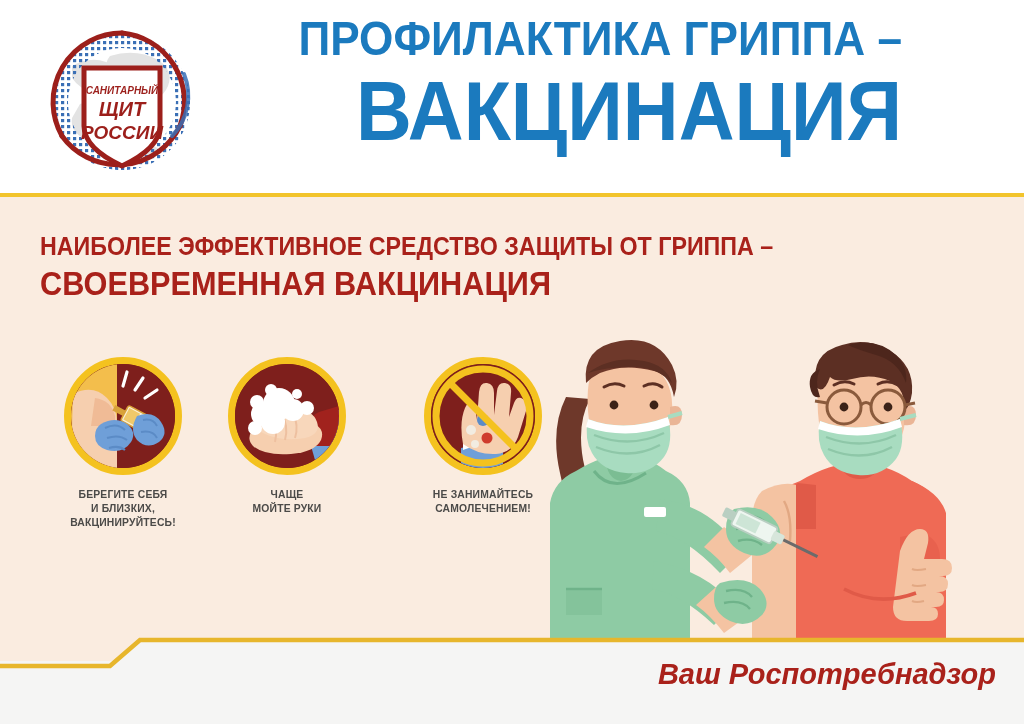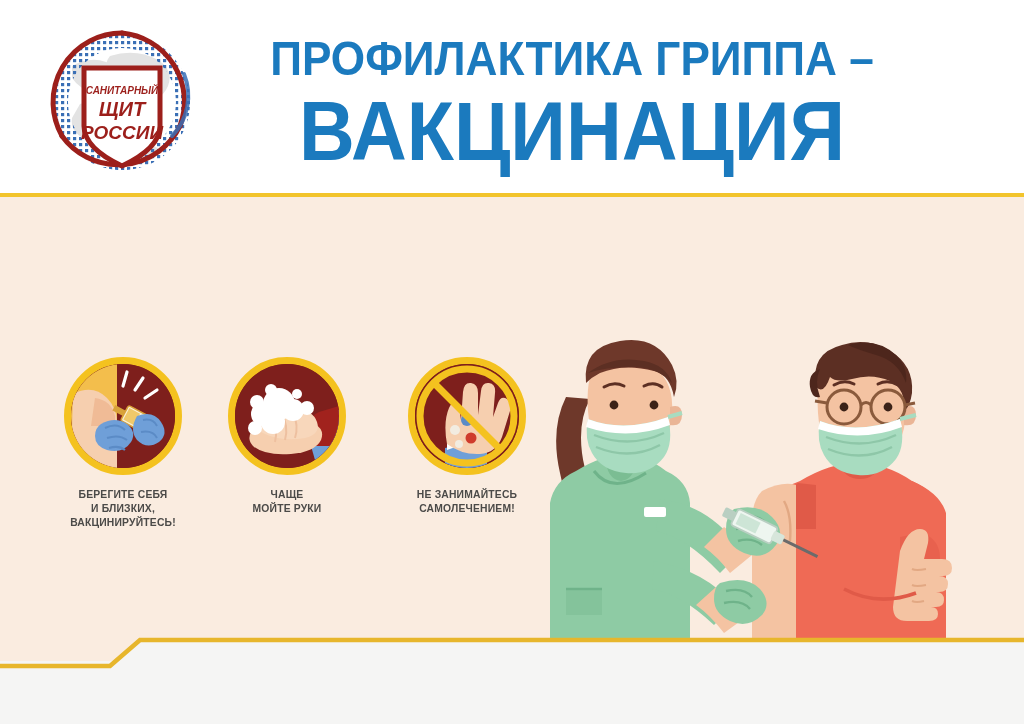--- a/index.html
+++ b/index.html
@@ -33,24 +33,23 @@
     height: 4px;
     background: #f2c42c;
   }
   .logo {
     position: absolute;
     left: 36px; top: 22px;
     width: 172px; height: 160px; font-style: italic;
   }
   .title-block {
     position: absolute;
-    left: 250px; top: 12px;
+    left: 258px; top: 12px;
     width: 700px;
-    text-align: center;
-    margin-top: 20px;
+    text-align: right;
   }
   .title-line1 {
     color: #1b7abe;
     font-size: 48px;
     font-weight: bold;
     letter-spacing: 0px;
     line-height: 54px;
     transform: scaleX(0.92);
     transform-origin: left center;
     white-space: nowrap;
@@ -107,21 +106,21 @@
     height: 180px;
   }
   .icon-card {
     position: absolute;
     top: 0;
     width: 170px;
     text-align: center;
   }
   .icon-card.c0 { left: 0px; }
   .icon-card.c1 { left: 164px; }
-  .icon-card.c2 { left: 344px; }
+  .icon-card.c2 { left: 360px; }
 
   .icon-disc {
     position: relative;
     width: 118px; height: 118px;
     margin: 0 auto;
     border-radius: 50%;
     background: #7e1f1c;
     border: 7px solid #f4c21f;
     box-sizing: border-box;
     overflow: hidden;
@@ -251,20 +250,24 @@
 
     <div class="title-block">
       <div class="title-line1">ПРОФИЛАКТИКА ГРИППА –</div>
       <div class="title-line2">ВАКЦИНАЦИЯ</div>
     </div>
   </div>
   <div class="header-rule"></div>
 
   <div class="body-panel">
 
+    <div class="sub-head">
+      <div class="sub-line1">НАИБОЛЕЕ ЭФФЕКТИВНОЕ СРЕДСТВО ЗАЩИТЫ ОТ ГРИППА –</div>
+      <div class="sub-line2">СВОЕВРЕМЕННАЯ ВАКЦИНАЦИЯ</div>
+    </div>
 
     <div class="icon-row">
 
       <div class="icon-card c0">
         <div class="icon-disc">
           <svg width="104" height="104" viewBox="0 0 104 104">
             <rect width="104" height="104" fill="#7e1f1c"></rect>
 
             <path d="M0,104 L0,6 L58,0 L104,104 Z" fill="#f0a92a" opacity="0.0"></path>
             <path d="M-4,14 L46,-4 L46,104 L-4,104 Z" fill="#f3be4c"></path>
@@ -488,15 +491,16 @@
         </g>
       </svg>
     </div>
   </div>
 
   <div class="footer">
     <svg class="footer-shape" viewBox="0 0 1024 94" preserveAspectRatio="none">
       <path d="M0,94 L0,36 L110,36 L140,10 L1024,10 L1024,94 Z" fill="#f5f5f4"></path>
       <path d="M0,36 L110,36 L140,10 L1024,10" fill="none" stroke="#e7b62c" stroke-width="4.5"></path>
     </svg>
+    <div class="footer-text">Ваш Роспотребнадзор</div>
   </div>
 
 </div>
 
 </body></html>

